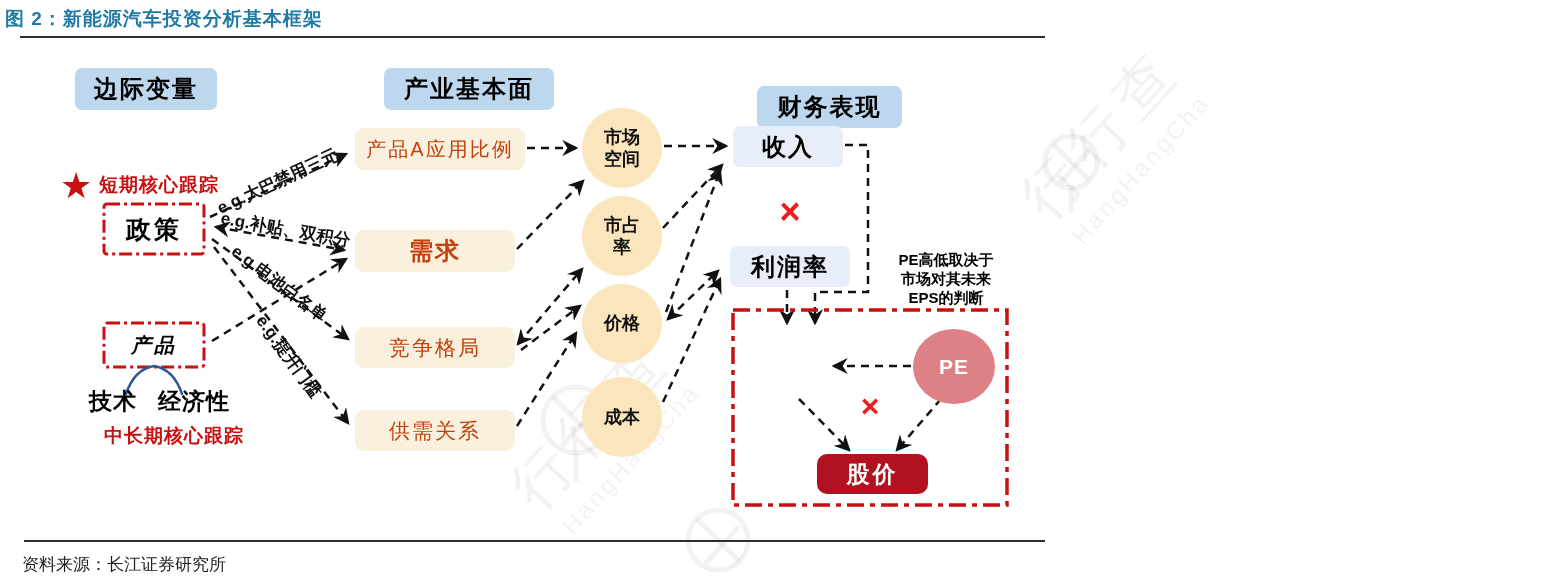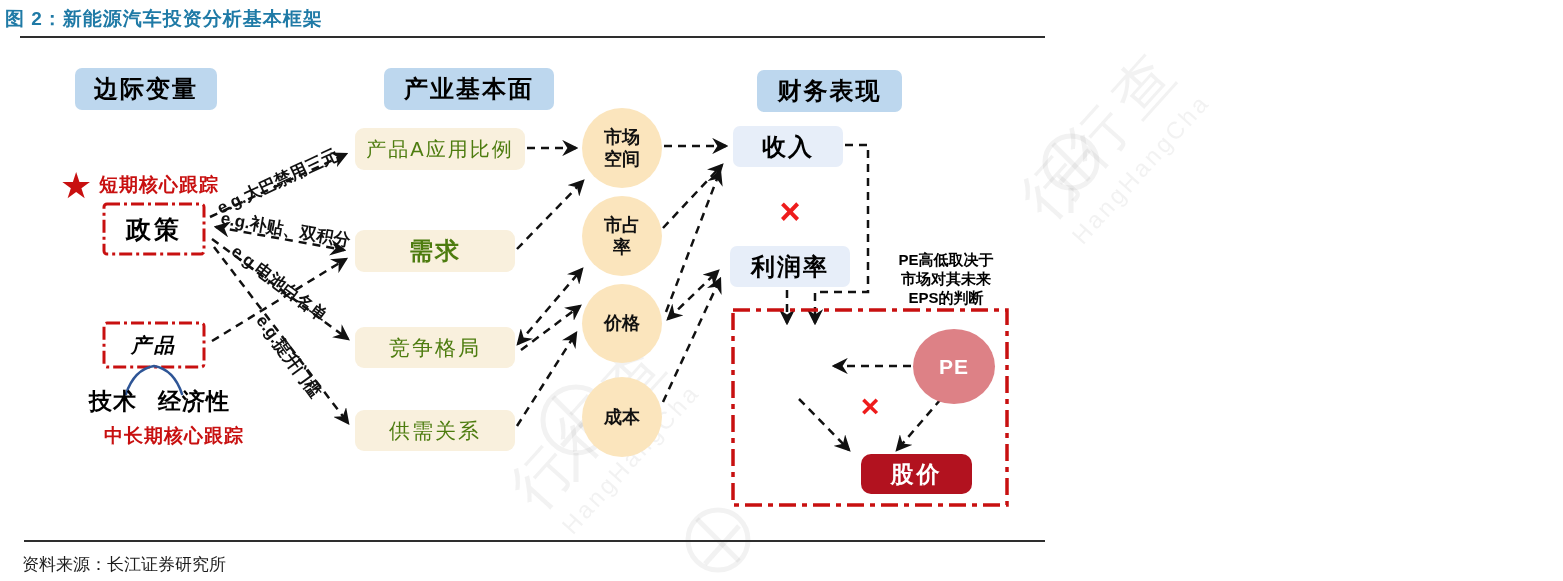--- a/index.html
+++ b/index.html
@@ -14,35 +14,35 @@
   #rule-top { left:20px; top:36px; width:1025px; }
   #rule-bottom { left:24px; top:540px; width:1021px; }
   #source-note { left:22px; top:553px; font-size:17px; color:#1c1c1c; }
 
   .hdr {
     background:#bdd7ee; border-radius:7px; color:#000; font-weight:bold; font-size:24px;
     display:flex; align-items:center; justify-content:center; letter-spacing:2px;
   }
   #hdr-marginal  { left:75px;  top:68px; width:142px; height:42px; }
   #hdr-industry  { left:384px; top:68px; width:170px; height:42px; }
-  #hdr-financial { left:757px; top:70px; width:145px; height:42px; }
+  #hdr-financial { left:757px; top:86px; width:145px; height:42px; }
 
   .red-note { color:#c81010; font-weight:bold; font-size:19px; letter-spacing:1px; }
   #star-mark { left:60px; top:168px; font-size:36px; color:#c81010; line-height:1; }
   #short-term-note { left:99px; top:172px; }
   #long-term-note { left:92px; top:423px; width:164px; text-align:center; }
 
   .red-dash-text { color:#000; font-weight:bold; display:flex; align-items:center; justify-content:center; letter-spacing:3px; }
   #policy-box  { left:103px; top:203px; width:102px; height:52px; font-size:25px; }
   #product-box { left:103px; top:322px; width:102px; height:46px; font-size:20px;font-style:italic; }
   #tech-label    { left:80px;  top:386px; width:66px; text-align:center; font-size:23px; font-weight:bold; letter-spacing:1px; }
   #economy-label { left:158px; top:386px; width:92px; text-align:left; font-size:23px; font-weight:bold; letter-spacing:1px; }
 
   .cream-box {
-    background:#f9f0dd; border-radius:9px; color:#4d7c0f;
+    background:#f9f0dd; border-radius:9px; color:#c2410c;
     display:flex; align-items:center; justify-content:center; letter-spacing:2px;
   }
   #ind-box-0 { left:355px; top:128px; width:170px; height:42px; font-size:20px; }
   #ind-box-1 { left:355px; top:230px; width:160px; height:42px; font-size:24px; font-weight:bold; }
   #ind-box-2 { left:355px; top:327px; width:160px; height:41px; font-size:21px; }
   #ind-box-3 { left:355px; top:410px; width:160px; height:41px; font-size:21px; }
 
   .cream-circle {
     background:#fbe5bd; border-radius:50%; color:#111; font-weight:bold; font-size:18px;
     display:flex; align-items:center; justify-content:center; text-align:center; line-height:1.25;
@@ -65,21 +65,21 @@
   #times-2 { left:850px; top:390px; width:40px; font-size:32px; }
 
   #pe-note { left:885px; top:251px; width:122px; text-align:center; font-size:15px; font-weight:bold; color:#000; line-height:1.25; }
 
   .val-circle { border-radius:50%; color:#fff; font-weight:bold; font-size:21px;
     display:flex; align-items:center; justify-content:center; letter-spacing:1px; }
   #eps-circle { left:745px; top:328px; width:82px; height:77px; background:#ee1111; }
   #pe-circle  { left:913px; top:329px; width:82px; height:75px; background:#dd8186; }
 
   #price-box { left:817px; top:454px; width:111px; height:40px; background:#b2121f; border-radius:10px;
-    color:#fff; font-weight:bold; font-size:23px; display:flex; align-items:center; justify-content:center; letter-spacing:3px;margin-left:44px; }
+    color:#fff; font-weight:bold; font-size:23px; display:flex; align-items:center; justify-content:center; letter-spacing:3px; }
 
   .edge-label { font-size:17px; font-weight:bold; color:#111; white-space:nowrap; transform-origin:center; }
   #edge-label-1 { left:212px; top:170px; transform:rotate(-25deg); }
   #edge-label-2 { left:220px; top:218px; transform:rotate(10deg); }
   #edge-label-3 { left:222px; top:272px; transform:rotate(37deg); }
   #edge-label-4 { left:240px; top:345px; transform:rotate(54deg); }
 
   .wm-text { color:rgba(90,90,90,0.08); transform:rotate(-48deg); text-align:center; pointer-events:none; }
   .wm-text .cn { font-size:58px; letter-spacing:10px; }
   .wm-text .en { font-size:24px; letter-spacing:3px; }

